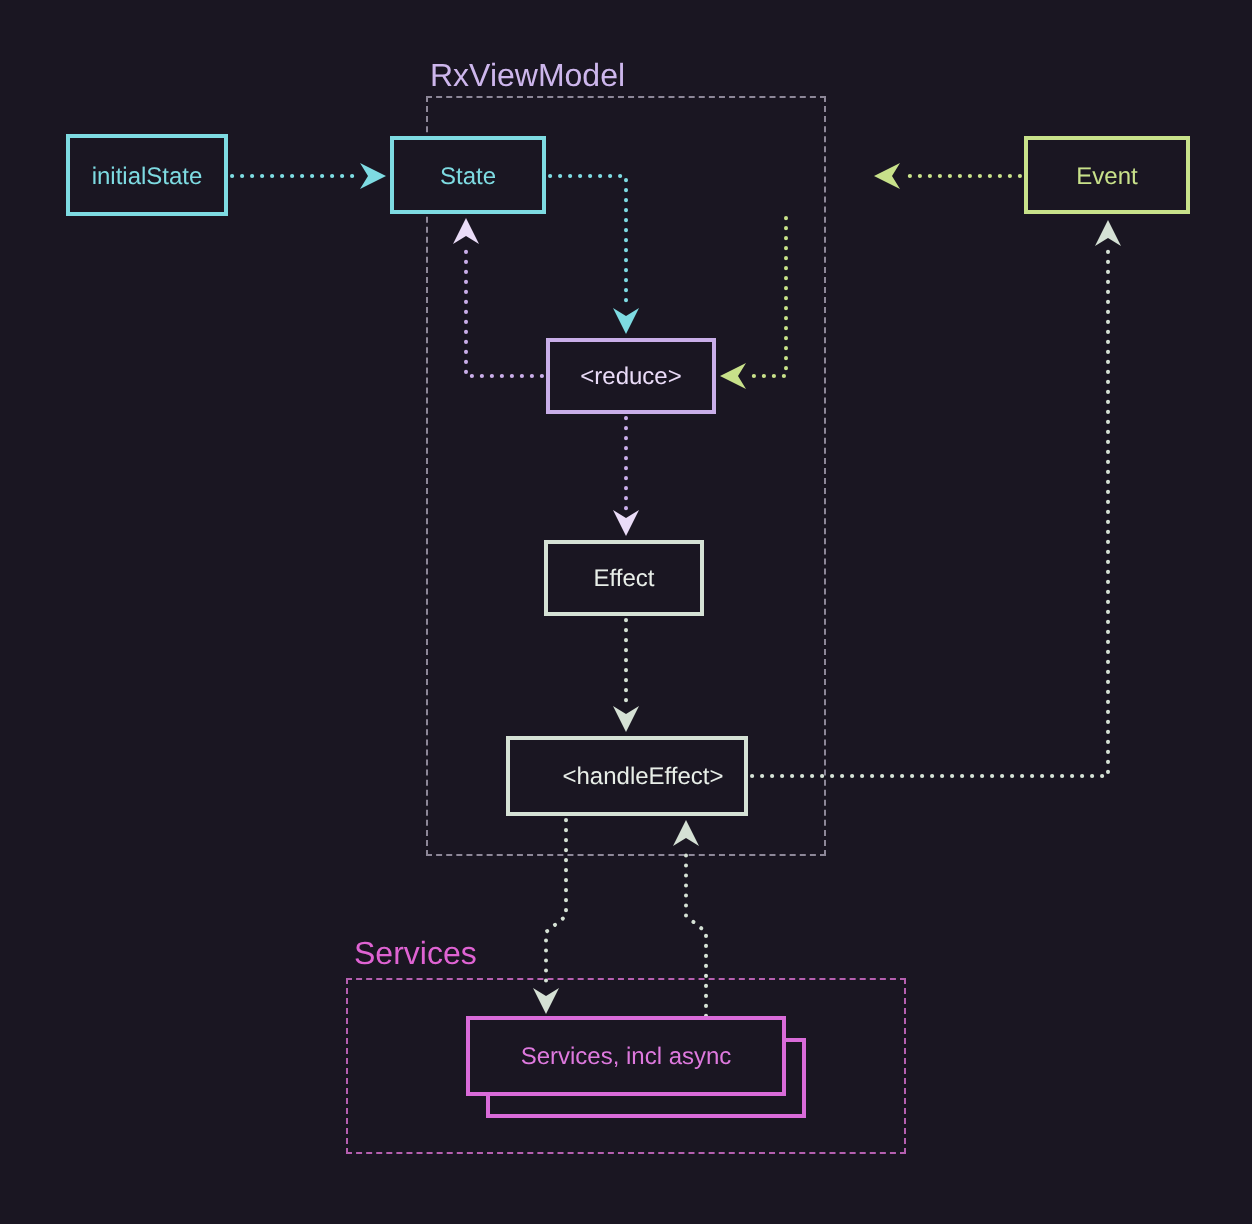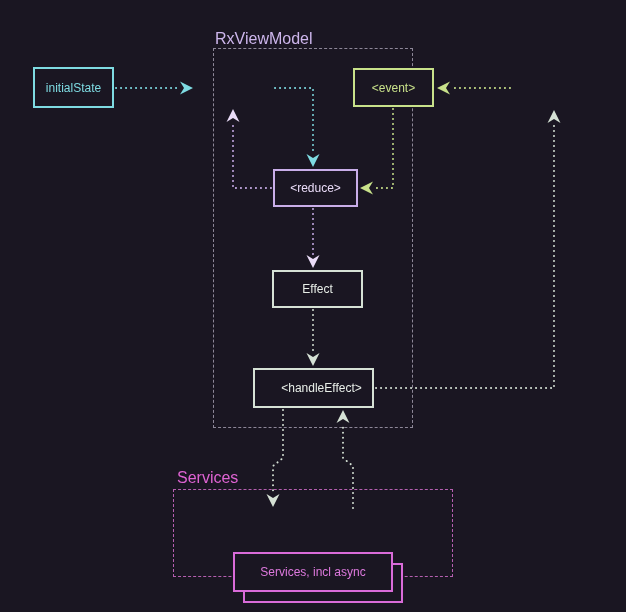--- a/index.html
+++ b/index.html
@@ -31,27 +31,27 @@
 
   .node{
     position:absolute;display:flex;align-items:center;justify-content:center;
     font-size:12px;background:var(--background);border:2px solid;
     box-sizing:border-box;z-index:3;white-space:nowrap;
   }
   .node.cyan{border-color:var(--cyan);color:var(--cyan);}
   .node.green{border-color:var(--green);color:var(--green);}
   .node.purple{border-color:var(--purple);color:var(--purple-text);}
   .node.pale{border-color:var(--pale);color:var(--pale-text);}
-  .node.magenta{border-color:var(--magenta);color:var(--magenta-text);margin-top:44px;}
+  .node.magenta{border-color:var(--magenta);color:var(--magenta-text);}
   #n-initialstate{left:33px;top:67px;width:81px;height:41px;}
   #n-state{left:195px;top:68px;width:78px;height:39px;}
   #n-eventstream{left:353px;top:68px;width:81px;height:39px;}
   #n-event{left:512px;top:68px;width:83px;height:39px;}
   #n-reduce{left:273px;top:169px;width:85px;height:38px;}
-  #n-effect{left:272px;top:270px;width:91px;height:38px;}
+  #n-effect{left:272px;top:270px;width:80px;height:38px;}
   #n-handleeffect{left:253px;top:368px;width:121px;height:40px;padding-left:16px;}
   #n-services-shadow{left:243px;top:519px;width:160px;height:40px;}
   #n-services{left:233px;top:508px;width:160px;height:40px;}
 </style>
 </head>
 <body>
 
 <div class="canvas">
 
   <div class="group" id="g-rxvm"></div>
@@ -87,22 +87,25 @@
     <path class="edge pale" d="M283 410 V458 L273 466 V495"></path>
     <polygon class="ah pale" points="273,507 266.5,494 273,498 279.5,494"></polygon>
 
     <path class="edge pale" d="M353 508 V466 L343 458 V424"></path>
     <polygon class="ah pale" points="343,410 336.5,423 343,419 349.5,423"></polygon>
   </svg>
 
   <div class="node cyan" id="n-initialstate">
     <span>initialState</span>
   </div>
-  <div class="node green" id="n-eventstream">
-    <span>&lt;event&gt;</span>
+  <div class="node cyan" id="n-state">
+    <span>State</span>
+  </div>
+  <div class="node green" id="n-event">
+    <span>Event</span>
   </div>
   <div class="node purple" id="n-reduce">
     <span>&lt;reduce&gt;</span>
   </div>
   <div class="node pale" id="n-effect">
     <span>Effect</span>
   </div>
   <div class="node pale" id="n-handleeffect">
     <span>&lt;handleEffect&gt;</span>
   </div>

